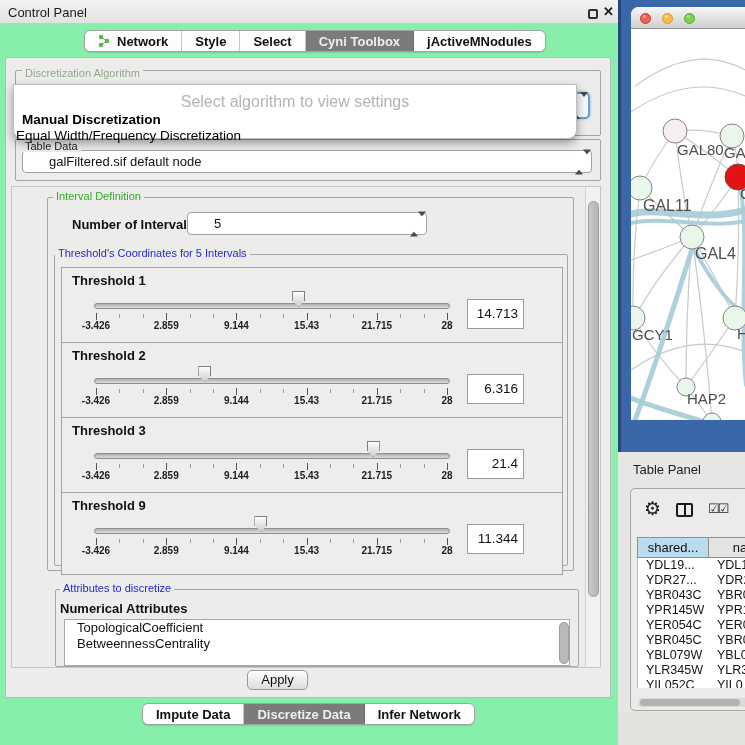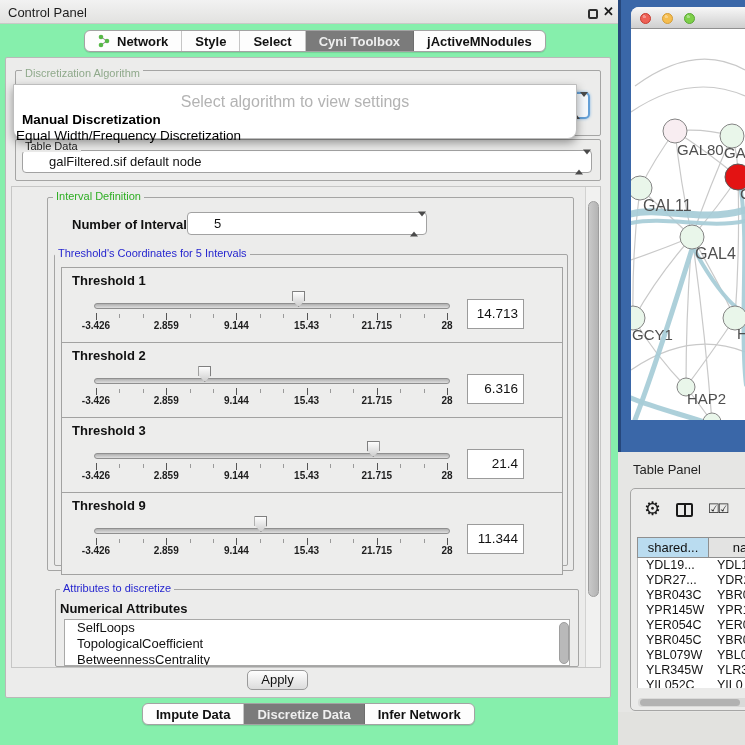--- a/index.html
+++ b/index.html
@@ -308,21 +308,20 @@
               </div>
             </div>
         </div>
       </div>
 
       <div class="groupbox" style="left:43px; top:402px; width:524px; height:78px;">
         <span class="gb-title t-blue" style="left:4px; top:-8px;">Attributes to discretize</span>
         <span style="position:absolute; left:4px; top:11px; font-size:13px; font-weight:bold; color:#111;">Numerical Attributes</span>
         <div class="attr-list">
           <div id="attr-items">
-              <div class="attr-item">SelfLoops</div>
               <div class="attr-item">TopologicalCoefficient</div>
               <div class="attr-item">BetweennessCentrality</div>
             </div>
           <span class="list-scroll-thumb" style="left:494px; top:2px; width:10px; height:42px;"></span>
         </div>
       </div>
 
       <div class="vscroll">
         <div class="thumb"></div>
       </div>

